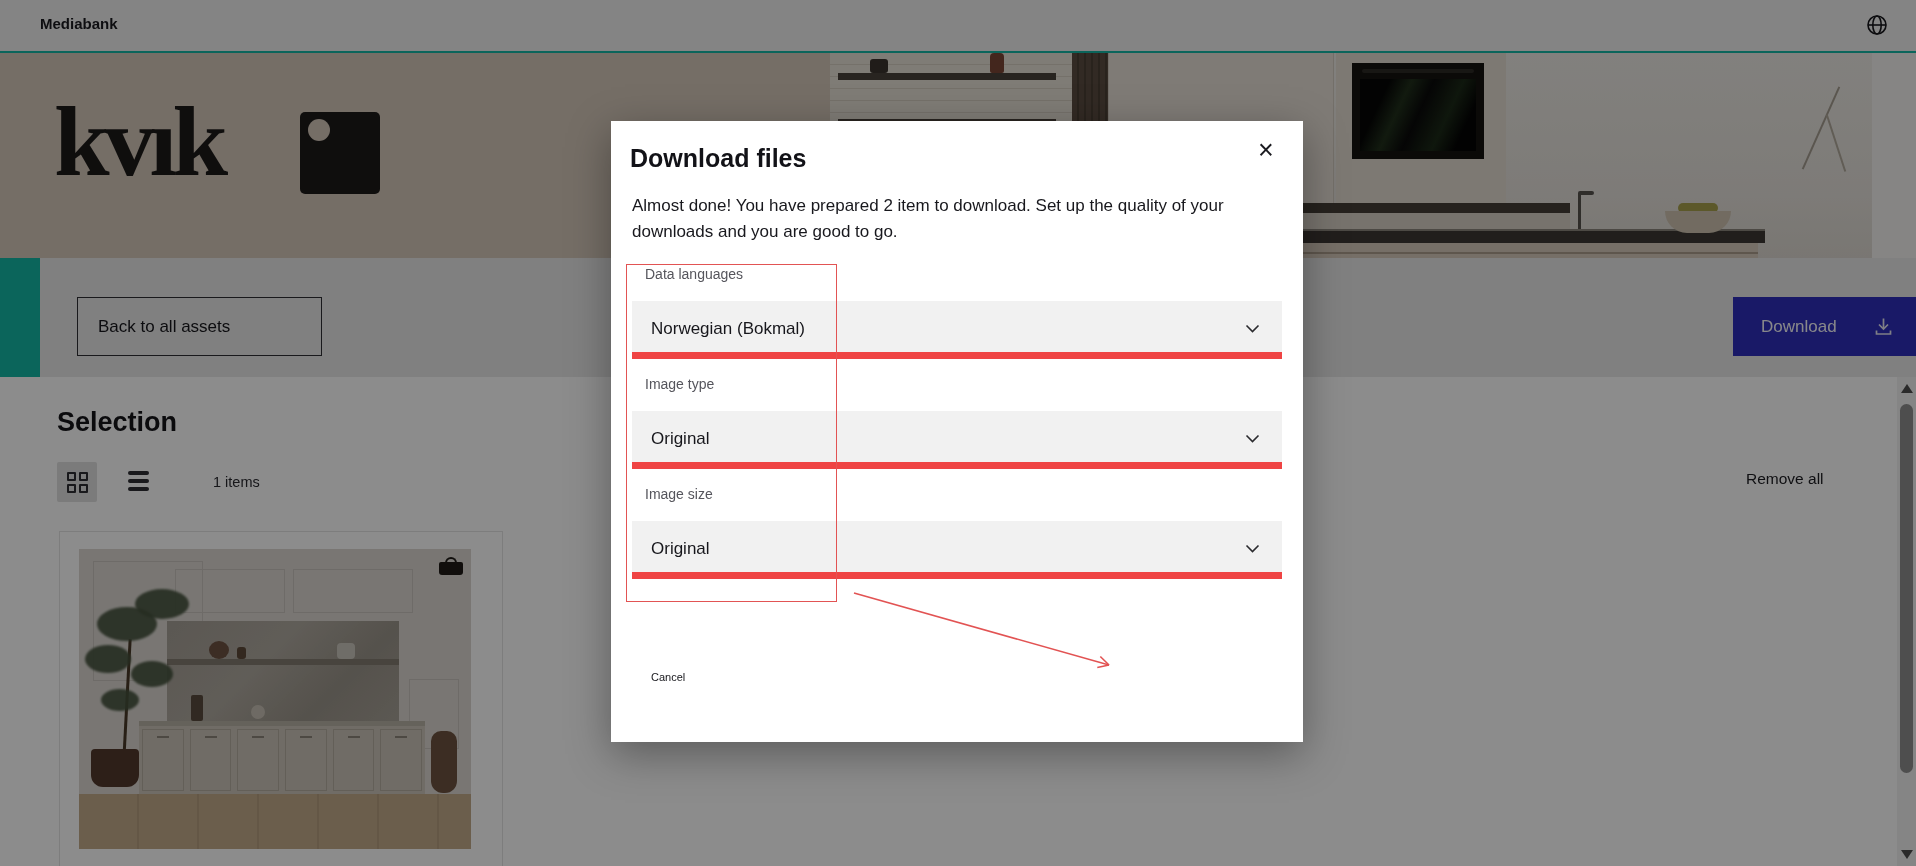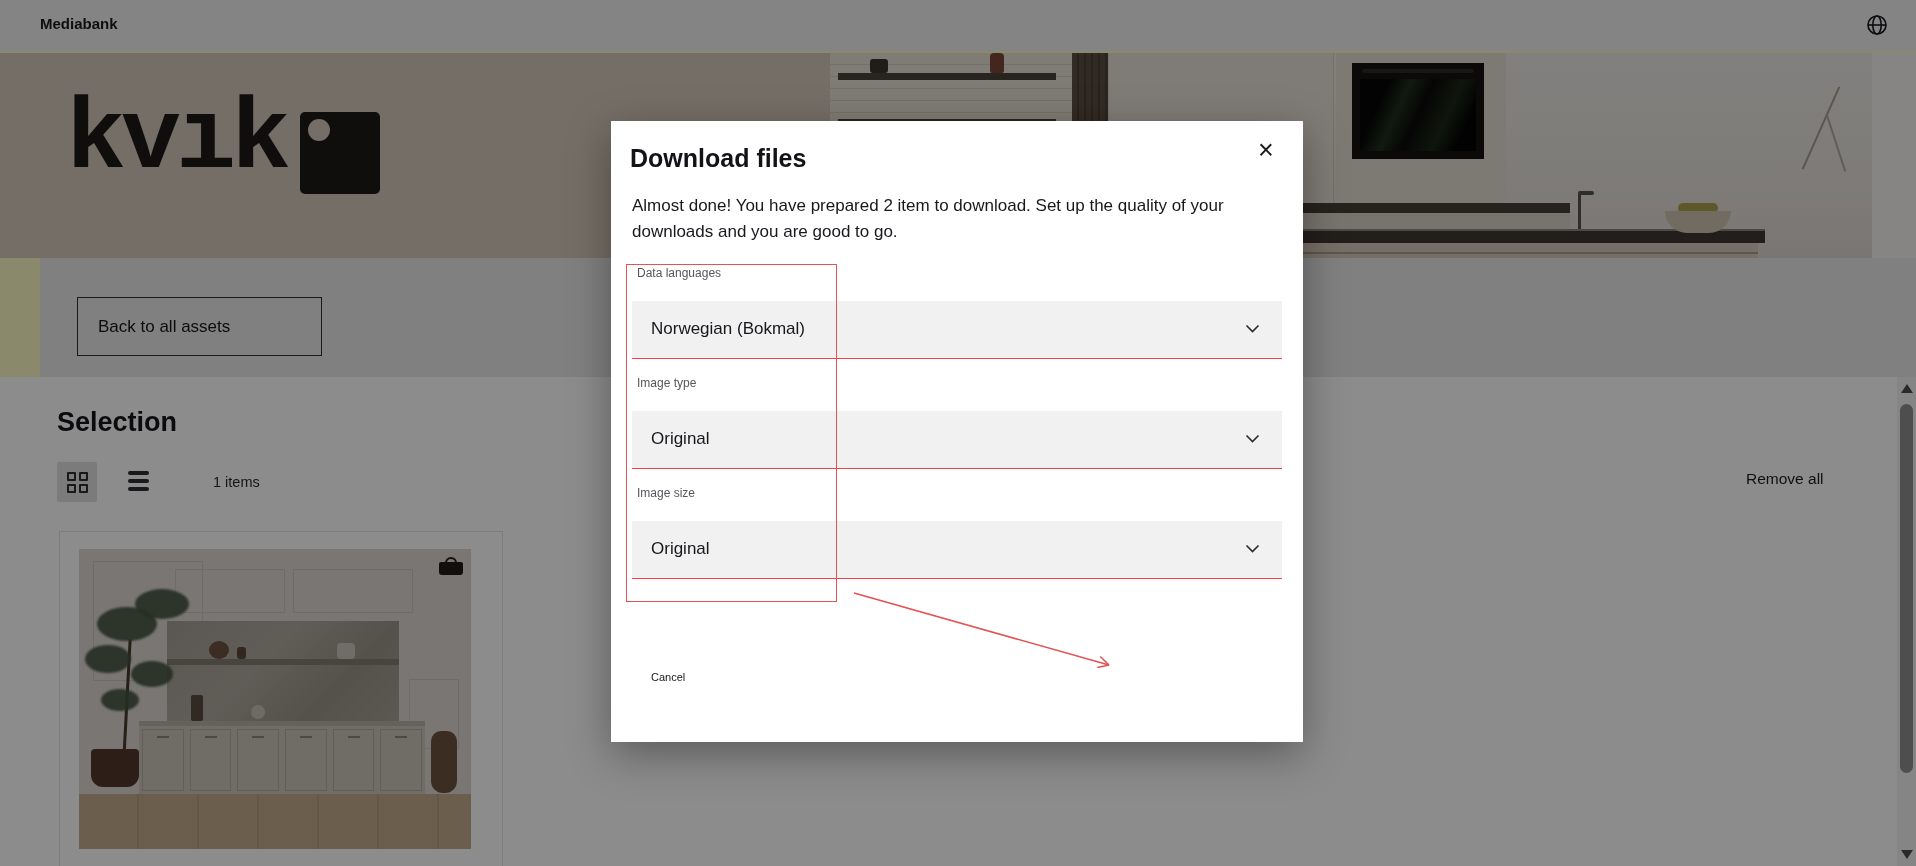--- a/index.html
+++ b/index.html
@@ -1,19 +1,19 @@
 <!DOCTYPE html>
 <html><head>
 <meta charset="utf-8">
 <style>
   * { margin:0; padding:0; box-sizing:border-box; }
   html,body { background:#222; }
   #app {
     position:relative; width:1916px; height:866px; overflow:hidden;
-    background:#fef9c3; font-family:"Liberation Sans", sans-serif; color:#17171c;
+    background:#14b8a6; font-family:"Liberation Sans", sans-serif; color:#17171c;
   }
   
   .topbar { position:absolute; left:0; top:0; width:1916px; height:51px; background:#f0f0f0; }
   .brand { position:absolute; left:40px; top:15px; font-size:15px; font-weight:700; color:#1b1b20; }
   .globe-btn { position:absolute; right:26px; top:13px; width:26px; height:26px; background:none; border:none; cursor:pointer; }
   
   .hero { position:absolute; left:0; top:53px; width:1916px; height:205px; background:#d5c8bb; overflow:hidden; }
   .hero-photo { position:absolute; left:830px; top:0; width:1042px; height:205px;
     background:linear-gradient(180deg,#edeae5 0%, #e4e0da 70%, #ddd8d1 100%); }
   .hero-right { position:absolute; left:1872px; top:0; width:44px; height:205px; background:#f4f3f1; }
@@ -39,21 +39,21 @@
   .island-base { position:absolute; left:82px; top:190px; width:846px; height:15px;
     background:repeating-linear-gradient(180deg,#d7cbbc 0 9px,#ab9d8c 9px 11px); }
   .faucet-stem { position:absolute; left:748px; top:140px; width:3px; height:38px; background:#57534e; }
   .faucet-top { position:absolute; left:748px; top:138px; width:16px; height:4px; background:#57534e; border-radius:2px; }
   .bowl { position:absolute; left:835px; top:158px; width:66px; height:22px; background:#cfc3b1; border-radius:0 0 30px 30px; }
   .fruit { position:absolute; left:848px; top:150px; width:40px; height:10px; background:#a8a14e; border-radius:6px; }
   .branch { position:absolute; left:990px; top:30px; width:2px; height:90px; background:#a59d90; transform:rotate(24deg); }
   .branch2 { position:absolute; left:1005px; top:60px; width:2px; height:60px; background:#b1a99c; transform:rotate(-18deg); }
   
   .kvik { position:absolute; left:54px; top:55px; width:330px; height:92px; }
-  .kvik-text { position:absolute; left:12px; top:-24px; font-size:100px; font-weight:800; letter-spacing:-5px; color:#1d1b19; font-family:Liberation Mono, monospace; }
+  .kvik-text { position:absolute; left:0; top:-24px; font-size:100px; font-weight:800; letter-spacing:-5px; color:#1d1b19; font-family:Liberation Serif, serif; }
   .kvik-square { position:absolute; left:246px; top:4px; width:80px; height:82px; background:#1d1b19; border-radius:5px; }
   .kvik-dot { position:absolute; left:8px; top:7px; width:22px; height:22px; border-radius:50%; background:#d5c8bb; }
   
   .band { position:absolute; left:0; top:258px; width:1916px; height:119px; background:#e9e9e9;margin-left:40px; }
   .back-btn { position:absolute; left:37px; top:39px; width:245px; height:59px; background:transparent;
     border:1.5px solid #2e2e33; font-size:17px; color:#17171c; text-align:left; padding-left:20px; cursor:pointer;
     font-family:"Liberation Sans",sans-serif; }
   .download-btn { position:absolute; left:1693px; top:39px; width:183px; height:59px; background:#2e2ebc; border:none;
     color:#f6f6fb; font-size:17px; text-align:left; padding-left:28px; cursor:pointer; font-family:"Liberation Sans",sans-serif; }
   .download-btn svg { position:absolute; right:22px; top:19px; }
@@ -98,22 +98,22 @@
   .sb-up { position:absolute; left:3.5px; top:7px; width:0; height:0; border-left:6px solid transparent; border-right:6px solid transparent; border-bottom:9px solid #4e4e4e; cursor:pointer; }
   .sb-thumb { position:absolute; left:3px; top:27px; width:13px; height:369px; background:#8e8e8e; border-radius:7px; cursor:grab; }
   .sb-down { position:absolute; left:3.5px; bottom:7px; width:0; height:0; border-left:6px solid transparent; border-right:6px solid transparent; border-top:9px solid #4e4e4e; cursor:pointer; }
   
   .overlay { position:absolute; left:0; top:0; width:1916px; height:866px; background:rgba(0,0,0,0.45); z-index:50; }
   .modal { position:absolute; left:611px; top:121px; width:692px; height:621px; background:#fff; z-index:60;
     box-shadow:0 12px 40px rgba(0,0,0,0.35); }
   .m-title { position:absolute; left:19px; top:23px; font-size:25px; font-weight:600; color:#121217; }
   .m-close { position:absolute; right:20px; top:12px; width:34px; height:34px; background:none; border:none; font-size:27px; font-weight:300; color:#1a1a1f; cursor:pointer; line-height:34px; font-family:"Liberation Sans",sans-serif; }
   .m-desc { position:absolute; left:21px; top:72px; width:622px; font-size:17px; line-height:26px; color:#18181d; }
-  .m-label { position:absolute; left:26px; font-size:12px; color:#55555c; }
-  .m-select { position:absolute; left:21px; width:650px; height:58px; background:#f1f1f1; border:none; border-bottom:1px solid #ef4444; cursor:pointer; text-align:left; font-family:"Liberation Sans",sans-serif; }
+  .m-label { position:absolute; left:34px; font-size:14px; color:#55555c; }
+  .m-select { position:absolute; left:21px; width:650px; height:58px; background:#f1f1f1; border:none; border-bottom:7px solid #ef4444; cursor:pointer; text-align:left; font-family:"Liberation Sans",sans-serif; }
   .m-select .val { position:absolute; left:19px; top:0; line-height:56px; font-size:17px; color:#17171c; }
   .m-select svg { position:absolute; right:22px; top:23px; }
   .lab1 { top:145px; } .sel1 { top:180px; }
   .lab2 { top:255px; } .sel2 { top:290px; }
   .lab3 { top:365px; } .sel3 { top:400px; }
   .m-cancel { position:absolute; left:40px; top:550px; background:none; border:none; font-size:11px; color:#17171c; cursor:pointer; font-family:"Liberation Sans",sans-serif; }
   .m-confirm { position:absolute; left:505px; top:541px; width:167px; height:60px; background:#2b2bb8; border:none; color:#fff; font-size:17px; text-align:left; padding-left:22px; cursor:pointer; font-family:"Liberation Sans",sans-serif; }
   .m-confirm svg { position:absolute; right:20px; top:23px; }
   .anno-box { position:absolute; left:15px; top:143px; width:211px; height:338px; border:1px solid #e25353; pointer-events:none; z-index:5; }
   .anno-arrow { position:absolute; left:0; top:0; pointer-events:none; z-index:5; }
@@ -167,20 +167,28 @@
     <div class="kvik">
       <span class="kvik-text">kvık</span>
       <span class="kvik-square">
           <span class="kvik-dot"></span>
         </span>
     </div>
   </div>
 
   <div class="band">
     <button class="back-btn">Back to all assets</button>
+    <button class="download-btn">
+      <span>Download</span>
+      <svg width="21" height="21" viewBox="0 0 21 21" fill="none" stroke="#e8e8f4" stroke-width="1.7">
+        <path d="M10.5 2.5 V12"></path>
+          <path d="M6 8.5 l4.5 4.5 L15 8.5"></path>
+          <path d="M3.5 14.5 v3.5 h14 v-3.5"></path>
+      </svg>
+    </button>
   </div>
 
   <div class="content">
     <h2 class="sel-title">Selection</h2>
 
     <button class="view-btn grid-btn">
       <span class="grid-ico">
           <i></i>
           <i></i>
           <i></i>

